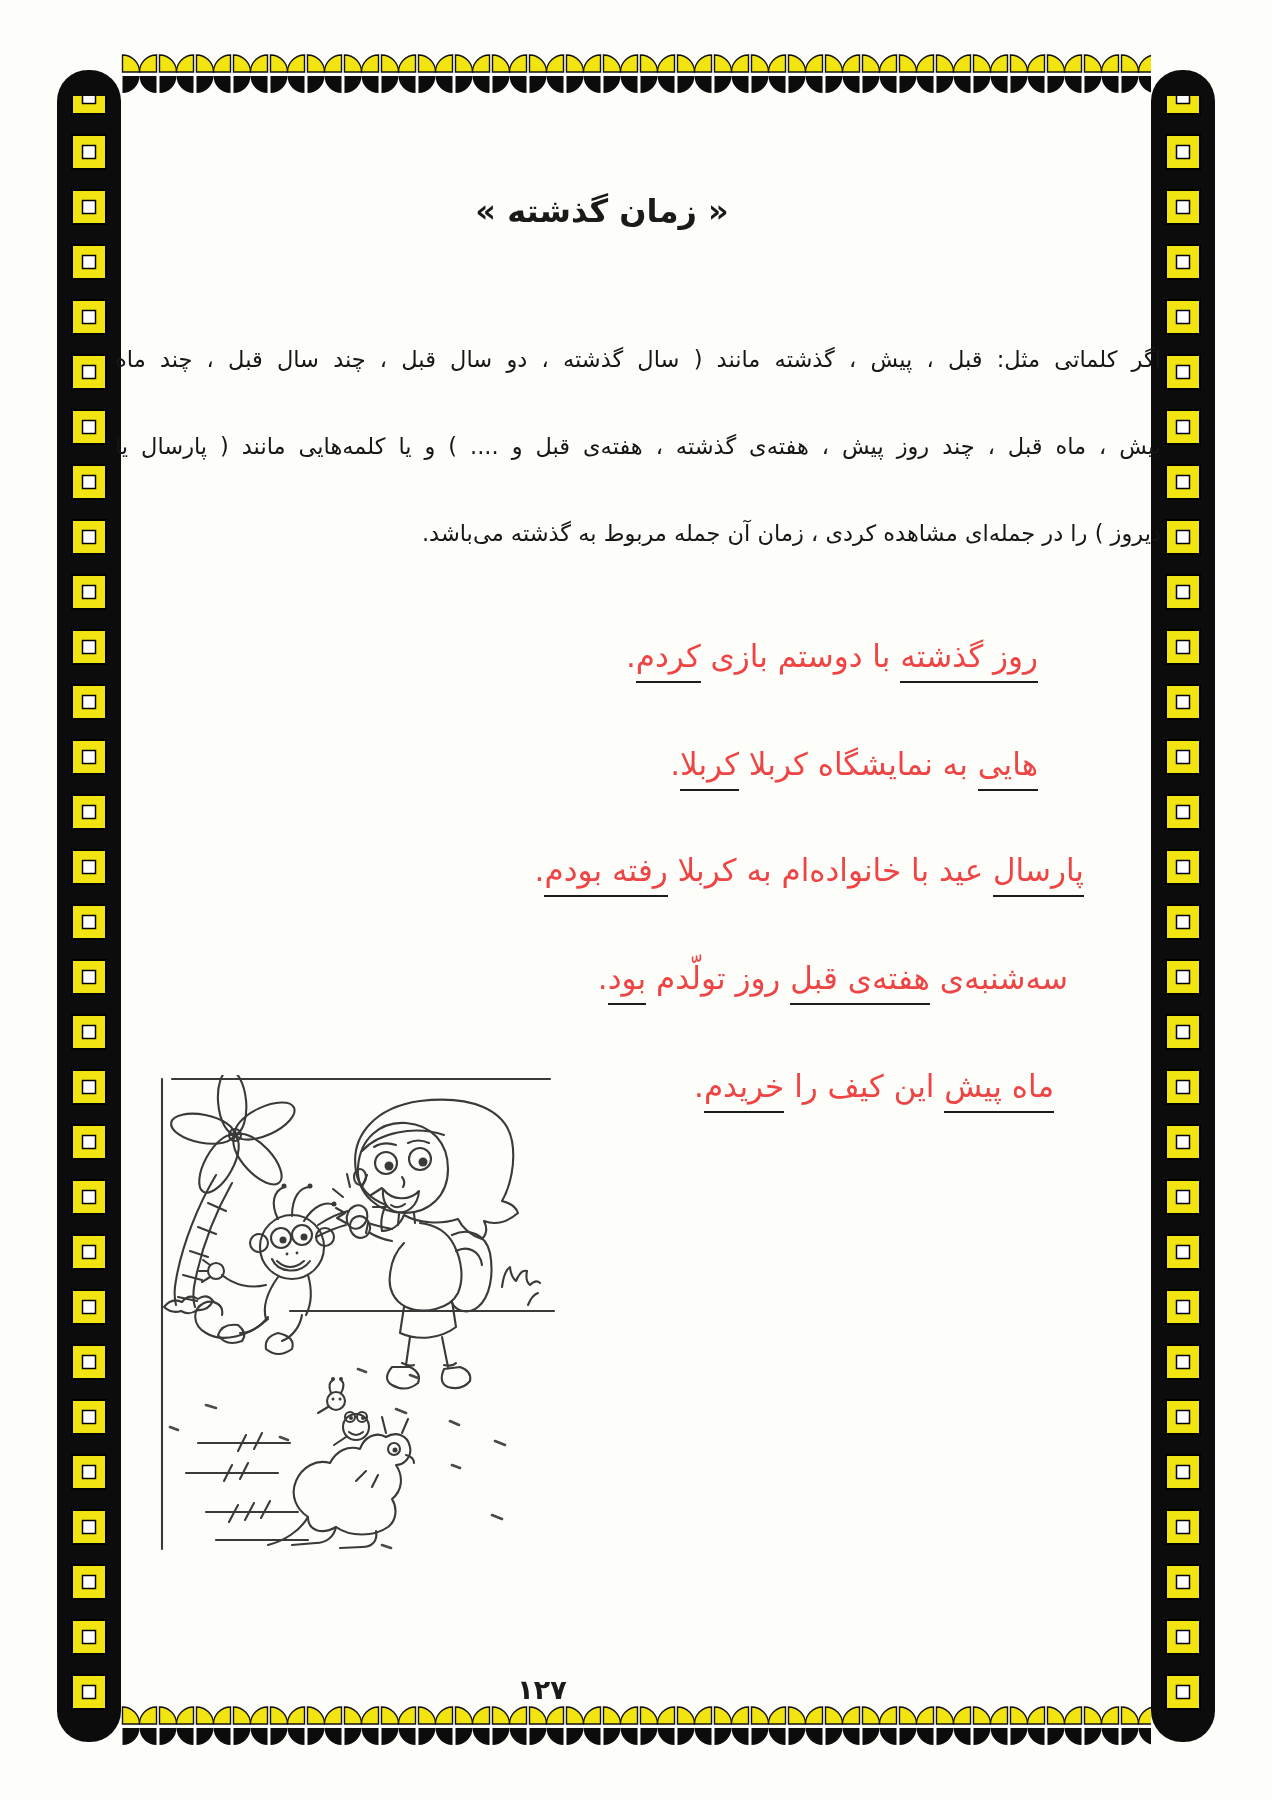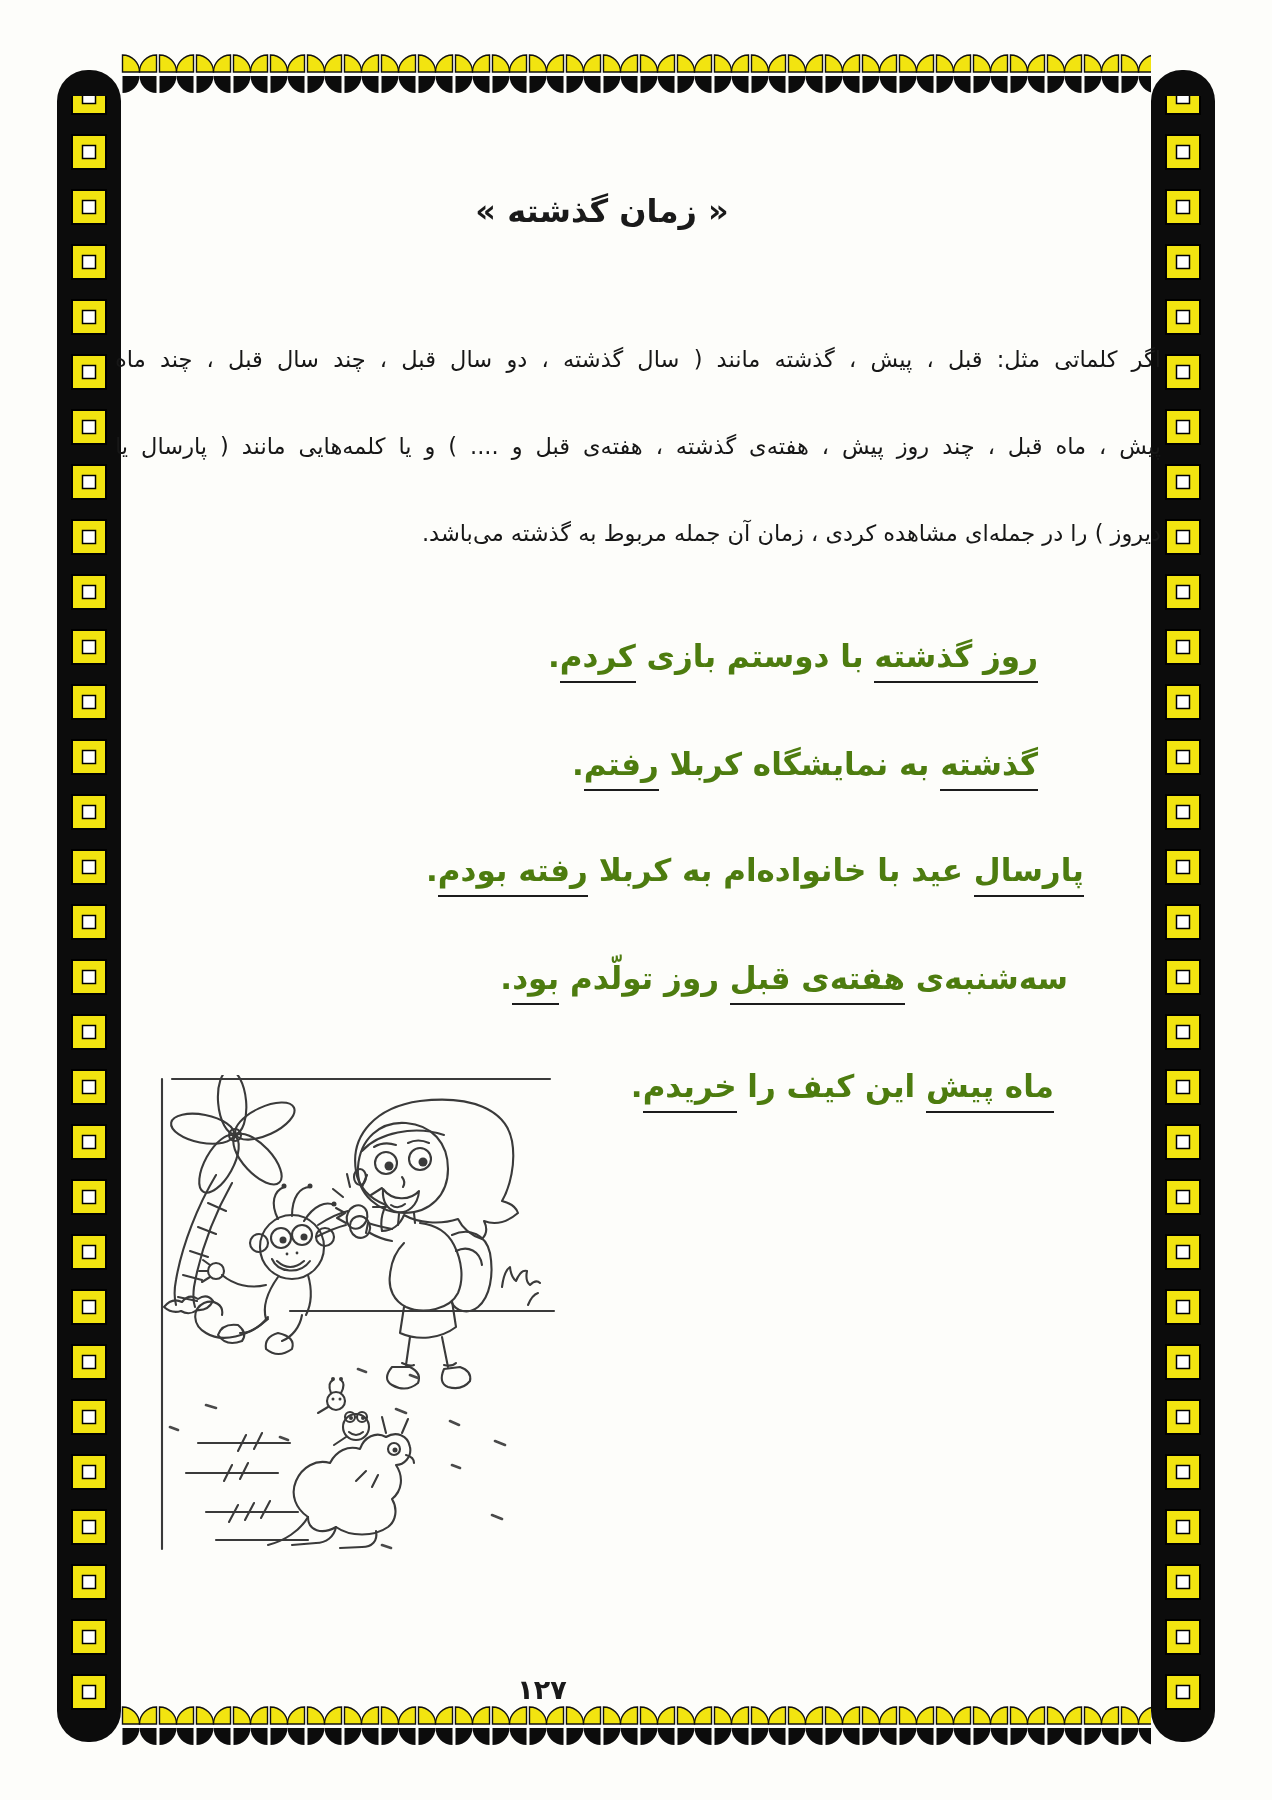--- a/index.html
+++ b/index.html
@@ -30,21 +30,21 @@
   }
   .para{
     position:absolute;left:115px;top:316px;width:1046px;direction:rtl;
     font-size:22.5px;color:#171717;
   }
   .para div{line-height:87px;text-align:justify;text-align-last:justify}
   .para div:nth-of-type(3){text-align-last:right}
 
   .sentences div.sentence{
     position:absolute;direction:rtl;white-space:nowrap;
-    font-size:31px;color:#4d7c0f;font-weight:bold;
+    font-size:31px;color:#ef4444;
   }
   .sentences div.sentence:nth-of-type(1){top:638px;right:234px}
   .sentences div.sentence:nth-of-type(2){top:746px;right:234px}
   .sentences div.sentence:nth-of-type(3){top:852px;right:188px}
   .sentences div.sentence:nth-of-type(4){top:960px;right:204px}
   .sentences div.sentence:nth-of-type(5){top:1068px;right:218px}
   .useg{border-bottom:2.5px solid #1c1c1c;padding-bottom:7px}
 
   .pagenum{
     position:absolute;top:1674px;left:0;width:1084px;text-align:center;
@@ -100,21 +100,21 @@
 
     <div>پیش ، ماه قبل ، چند روز پیش ، هفته‌ی گذشته ، هفته‌ی قبل و .... ) و یا کلمه‌هایی مانند ( پارسال یا</div>
 
     <div>دیروز ) را در جمله‌ای مشاهده کردی ، زمان آن جمله مربوط به گذشته می‌باشد.</div>
   </div>
 
 <div class="sentences">
 
     <div class="sentence"><span class="useg">روز گذشته</span><span> با دوستم بازی </span><span class="useg">کردم</span><span>.</span></div>
 
-    <div class="sentence"><span class="useg">گذشته</span><span> به نمایشگاه کربلا </span><span class="useg">رفتم</span><span>.</span></div>
+    <div class="sentence"><span class="useg">هایی</span><span> به نمایشگاه کربلا </span><span class="useg">کربلا</span><span>.</span></div>
 
     <div class="sentence"><span class="useg">پارسال</span><span> عید با خانواده‌ام به کربلا </span><span class="useg">رفته بودم</span><span>.</span></div>
 
     <div class="sentence"><span>سه‌شنبه‌ی </span><span class="useg">هفته‌ی قبل</span><span> روز تولّدم </span><span class="useg">بود</span><span>.</span></div>
 
     <div class="sentence"><span class="useg">ماه پیش</span><span> این کیف را </span><span class="useg">خریدم</span><span>.</span></div>
   </div>
 
 <svg class="ill" width="410" height="480" viewBox="0 0 410 480">
   <g>

